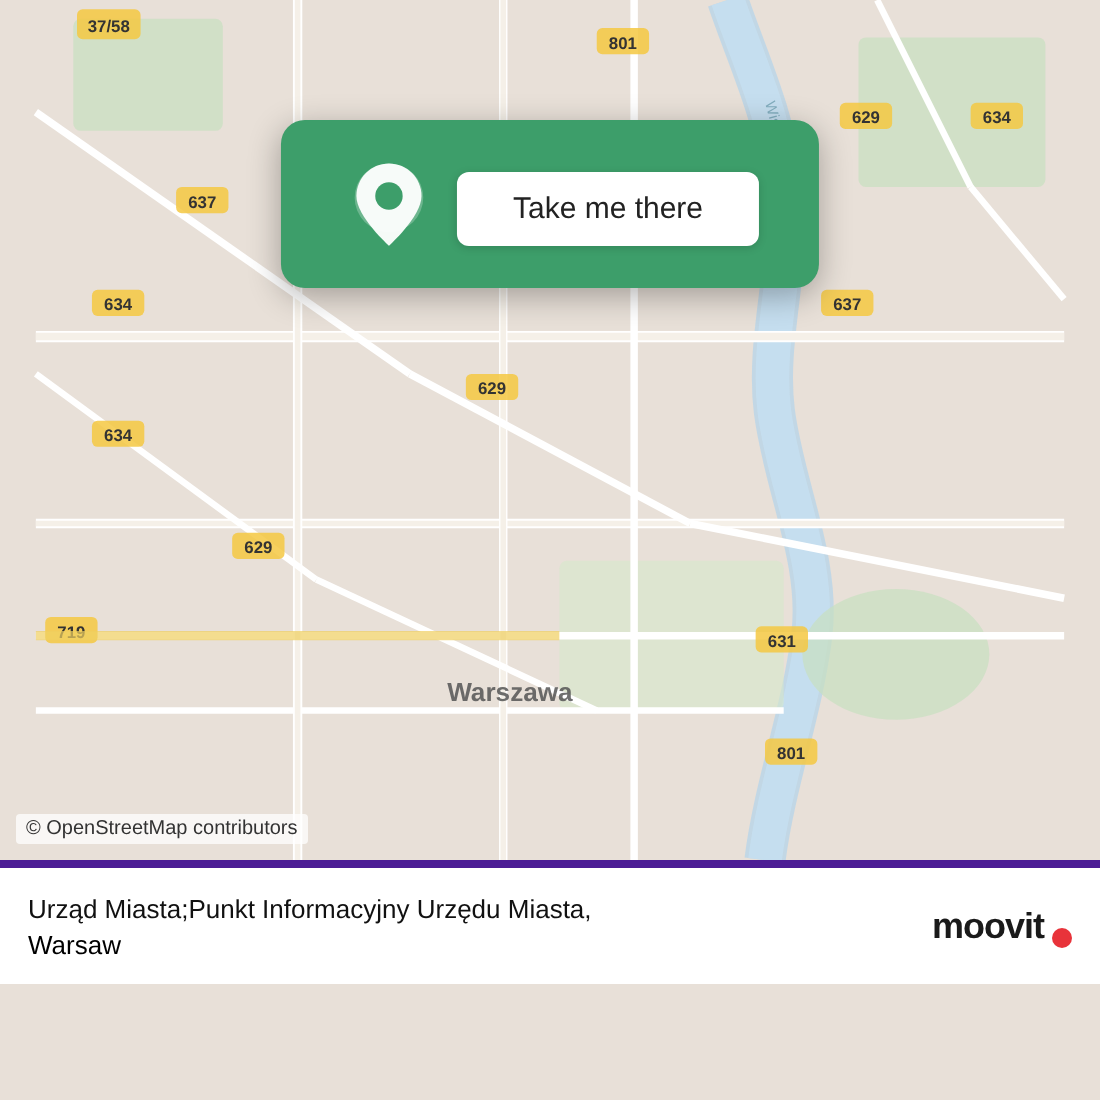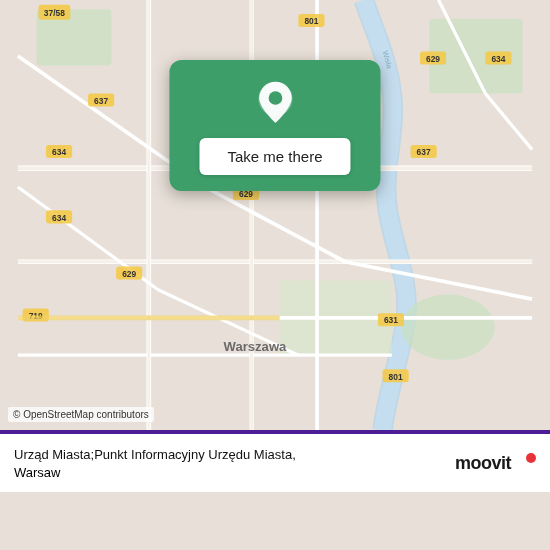--- a/index.html
+++ b/index.html
@@ -39,21 +39,21 @@
     
     .popup-card {
       position: absolute;
       top: 60px;
       left: 50%;
       transform: translateX(-50%);
       background: #3d9e6a;
       border-radius: 12px;
       padding: 20px 30px 16px 30px;
       display: flex;
-      flex-direction: column;
+      flex-direction: row;
       align-items: center;
       gap: 10px;
       box-shadow: 0 4px 16px rgba(0,0,0,0.3);
       z-index: 10;
       min-width: 200px;
     }
 
     .pin-icon {
       width: 48px;
       height: 48px;
@@ -107,22 +107,22 @@
       line-height: 1.4;
     }
 
     .location-city {
       font-size: 13px;
       color: #000000;
     }
 
     .moovit-logo {
       display: flex;
-      align-items: flex-start;
-      gap: 15px;
+      align-items: flex-end;
+      gap: 4px;
       margin-left: 12px;
     }
 
     .moovit-text {
       font-size: 18px;
       font-weight: 700;
       color: #1a1a1a;
       letter-spacing: -0.5px;
     }
 

